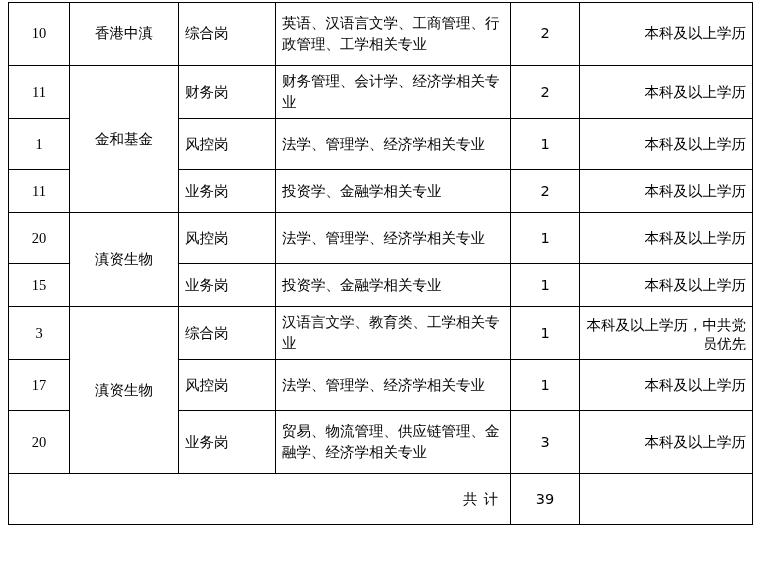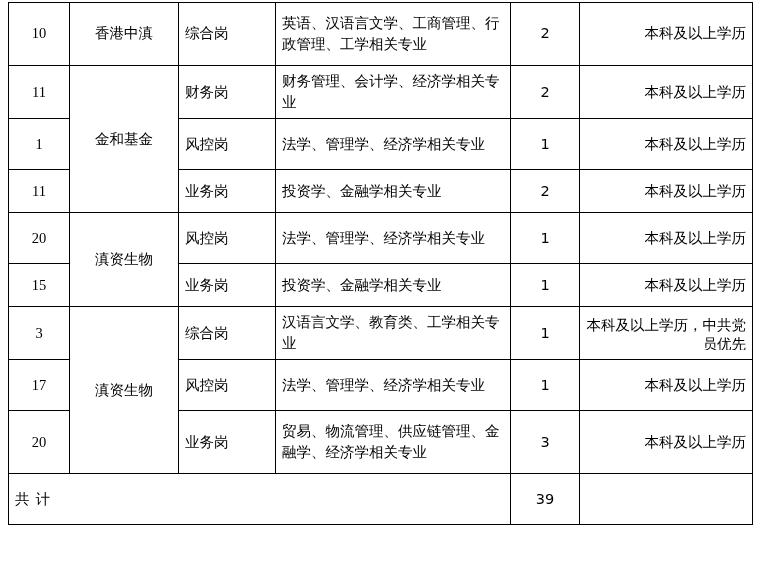--- a/index.html
+++ b/index.html
@@ -39,21 +39,21 @@
   .col-post    { width: 84px;  text-align: left; }
   .col-major   { width: 222px; text-align: left; }
   .col-count   { width: 56px;  text-align: center; }
   .col-edu     { width: 160px; text-align: right; padding-left: 8px; }
 
   .r-tall td { height: 52px; }
   .r-mid  td { height: 40px; }
   .r-short td{ height: 32px; }
 
   .total-label {
-    text-align: left;
+    text-align: right;
     font-size: 15px;
     letter-spacing: 6px;
   }
   .edu-overflow {
     position: relative;
     overflow: visible;
     white-space: normal;
   }
   .edu-clip {
     display: block;

